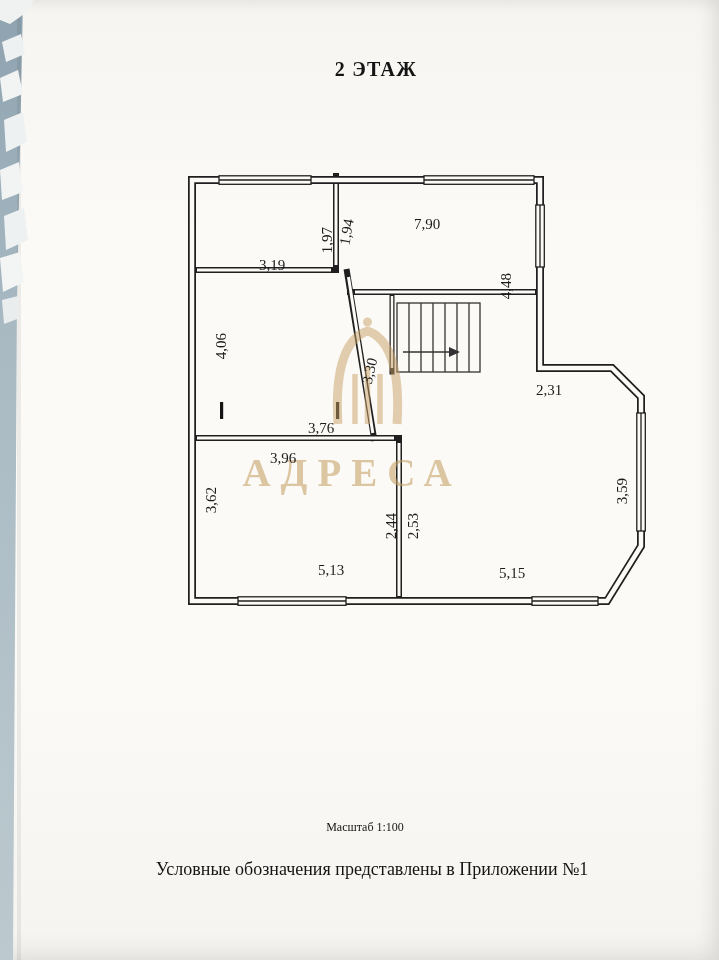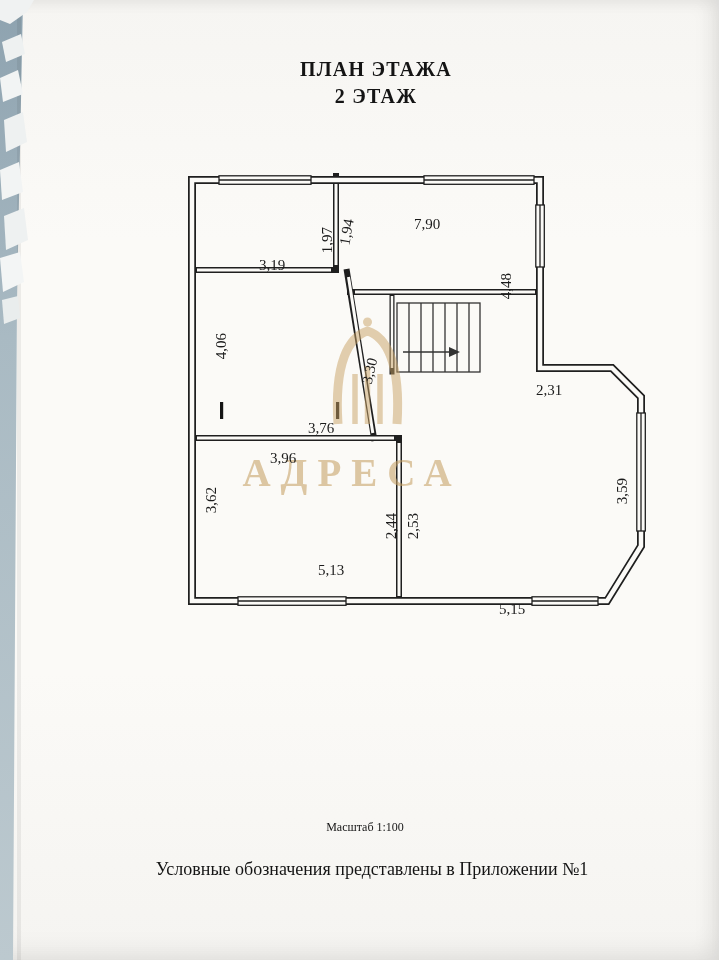--- a/index.html
+++ b/index.html
@@ -127,38 +127,37 @@
       <line x1="355" y1="424" x2="355" y2="374" stroke="#c9a265" stroke-width="5.5"></line>
       <line x1="367.5" y1="424" x2="367.5" y2="366" stroke="#c9a265" stroke-width="5.5"></line>
       <line x1="380" y1="424" x2="380" y2="374" stroke="#c9a265" stroke-width="5.5"></line>
       <circle cx="367.5" cy="322" r="4.5" fill="#c9a265"></circle>
     </g>
   </svg>
 
   <div class="watermark-text">АДРЕСА</div>
 
   <div class="title-block">
-    <div>ПЛАН ЭТАЖА</div>
     <div>2 ЭТАЖ</div>
   </div>
 
   <div>
       <div class="dim" style="left: 272px; top: 265px; transform: translate(-50%, -50%) rotate(0deg);">3,19</div>
       <div class="dim" style="left: 327px; top: 240px; transform: translate(-50%, -50%) rotate(-90deg);">1,97</div>
       <div class="dim" style="left: 347px; top: 232px; transform: translate(-50%, -50%) rotate(-80deg);">1,94</div>
       <div class="dim" style="left: 427px; top: 224px; transform: translate(-50%, -50%) rotate(0deg);">7,90</div>
       <div class="dim" style="left: 506px; top: 286px; transform: translate(-50%, -50%) rotate(-90deg);">4,48</div>
       <div class="dim" style="left: 549px; top: 390px; transform: translate(-50%, -50%) rotate(0deg);">2,31</div>
       <div class="dim" style="left: 221px; top: 346px; transform: translate(-50%, -50%) rotate(-90deg);">4,06</div>
       <div class="dim" style="left: 370px; top: 371px; transform: translate(-50%, -50%) rotate(-77deg);">3,30</div>
       <div class="dim" style="left: 277px; top: 428px; transform: translate(-50%, -50%) rotate(0deg); margin-left: 44px;">3,76</div>
       <div class="dim" style="left: 283px; top: 458px; transform: translate(-50%, -50%) rotate(0deg);">3,96</div>
       <div class="dim" style="left: 211px; top: 500px; transform: translate(-50%, -50%) rotate(-90deg);">3,62</div>
       <div class="dim" style="left: 307px; top: 570px; transform: translate(-50%, -50%) rotate(0deg); margin-left: 24px;">5,13</div>
       <div class="dim" style="left: 391px; top: 526px; transform: translate(-50%, -50%) rotate(-90deg);">2,44</div>
       <div class="dim" style="left: 413px; top: 526px; transform: translate(-50%, -50%) rotate(-90deg);">2,53</div>
-      <div class="dim" style="left: 512px; top: 573px; transform: translate(-50%, -50%) rotate(0deg); margin-top: 36px;">5,15</div>
+      <div class="dim" style="left: 512px; top: 573px; transform: translate(-50%, -50%) rotate(0deg);">5,15</div>
       <div class="dim" style="left: 622px; top: 491px; transform: translate(-50%, -50%) rotate(-90deg);">3,59</div>
     </div>
 
   <div class="scale-text">Масштаб 1:100</div>
   <div class="legend-note">Условные обозначения представлены в Приложении №1</div>
 </div>
 
 </body></html>

